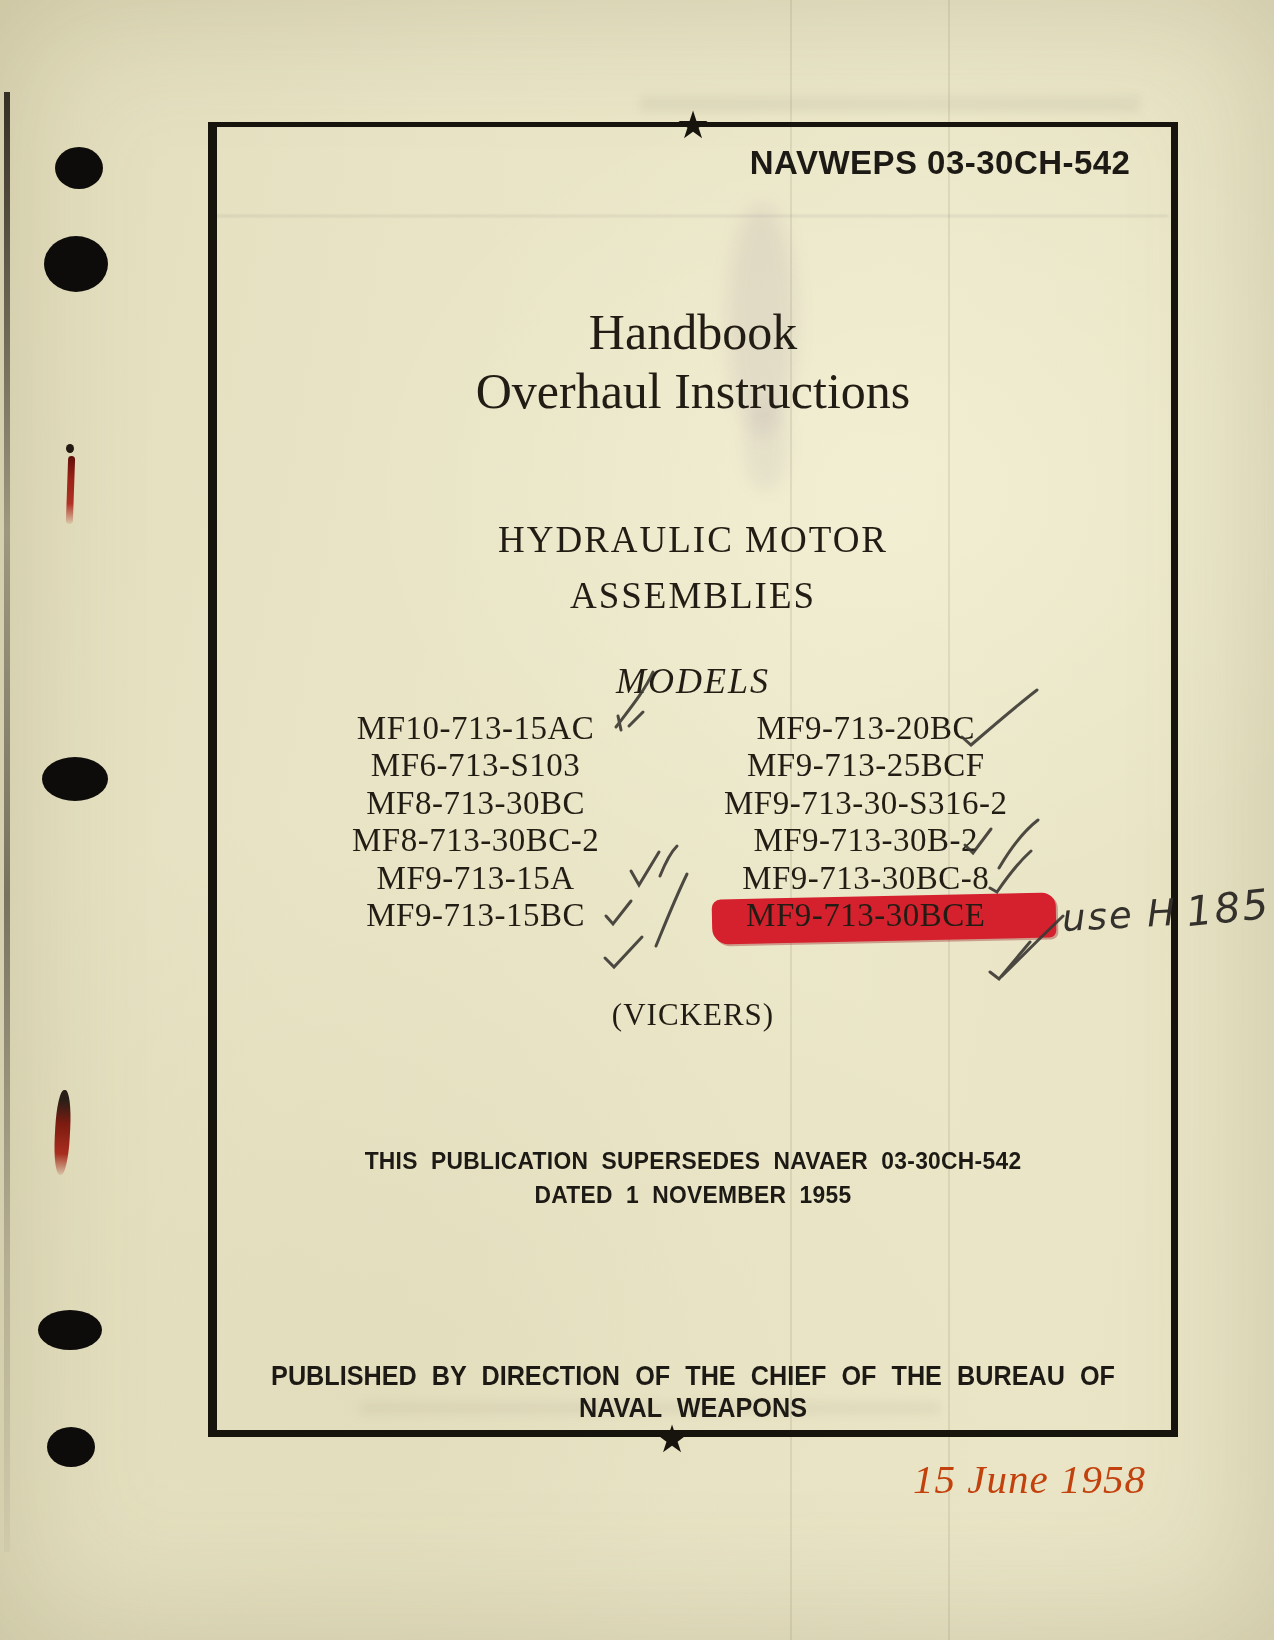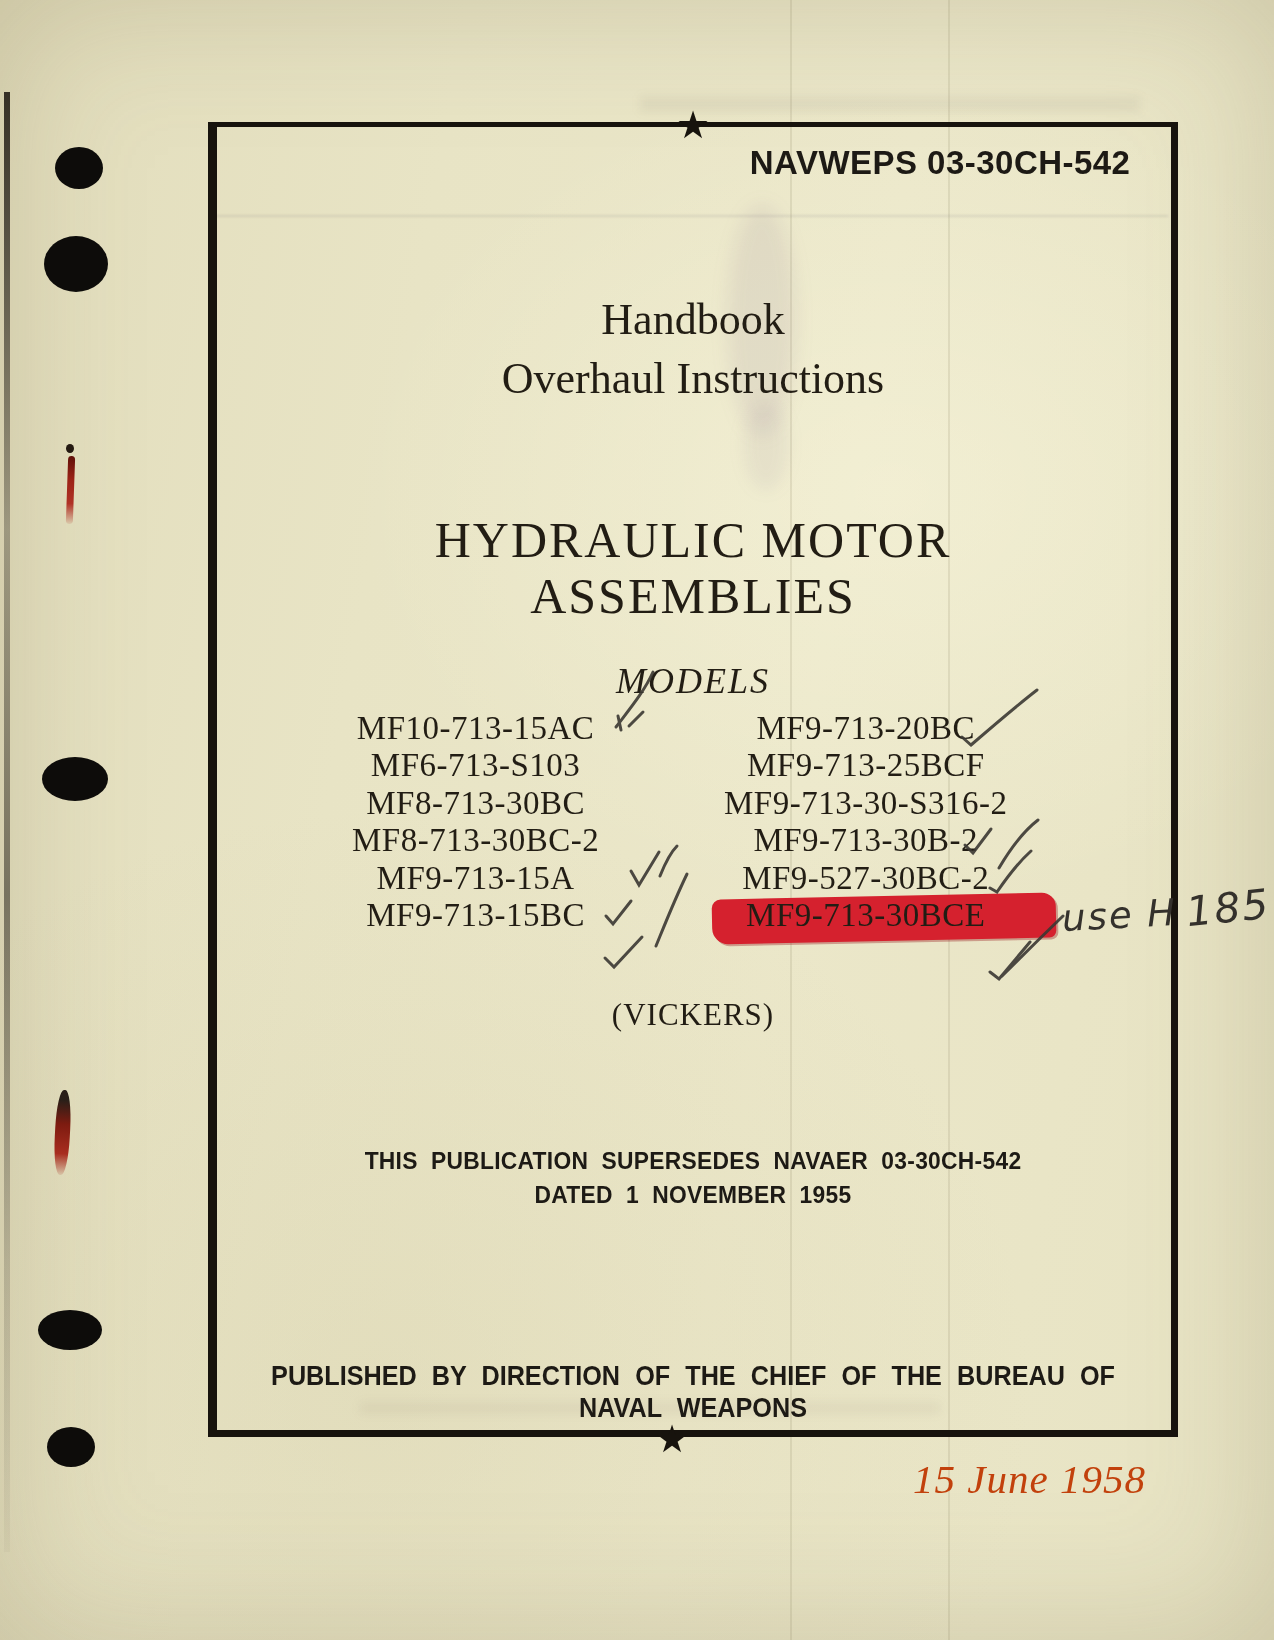--- a/index.html
+++ b/index.html
@@ -40,22 +40,22 @@
   .border-box{position:absolute;left:208px;top:122px;width:970px;height:1315px;box-sizing:border-box;
     border-style:solid;border-color:#17130d;border-width:5px 7px 7px 9px;}
   .star{position:absolute;width:44px;text-align:center;font-size:38px;line-height:38px;color:#17130d;
     font-family:"DejaVu Sans", sans-serif;}
   .star.top{left:671px;top:106px;}
   .star.bottom{left:650px;top:1420px;}
   
   .navweps{position:absolute;top:143px;right:144px;font-family:"Liberation Sans", sans-serif;
     font-weight:bold;font-size:34px;color:#1d1a15;letter-spacing:0.5px;transform:scaleX(0.97);transform-origin:right;}
   .centerblock{position:absolute;left:208px;width:970px;text-align:center;color:#221d14;}
-  .subtitle{top:290px;font-size:44px;line-height:59px;}
-  .maintitle{top:512px;font-size:50px;line-height:56px;letter-spacing:2px;}
+  .subtitle{top:303px;font-size:50px;line-height:59px;}
+  .maintitle{top:512px;font-size:37px;line-height:56px;letter-spacing:2px;}
   .models-heading{top:660px;font-size:36px;font-style:italic;letter-spacing:2px;}
   .vickers{top:997px;font-size:31px;letter-spacing:1px;}
   .supersedes{top:1144px;font-family:"Liberation Sans", sans-serif;font-weight:bold;font-size:24px;
     line-height:34px;color:#1d1a15;letter-spacing:0.3px;word-spacing:7px;transform:scaleX(0.95);}
   .published{top:1360px;font-family:"Liberation Sans", sans-serif;font-weight:bold;font-size:28px;
     color:#1d1a15;word-spacing:9px;transform:scaleX(0.90);}
   .date{position:absolute;top:1455px;right:128px;font-size:41px;font-style:italic;color:#c2410c;letter-spacing:1px;}
   
   .col{position:absolute;top:710px;font-size:33px;line-height:37.4px;letter-spacing:0.5px;color:#221d14;z-index:2;}
   .col.left{left:352px;}
@@ -119,21 +119,21 @@
   <div>MF8-713-30BC-2</div>
   <div>MF9-713-15A</div>
   <div>MF9-713-15BC</div>
 </div>
 
 <div class="col right">
   <div>MF9-713-20BC</div>
   <div>MF9-713-25BCF</div>
   <div>MF9-713-30-S316-2</div>
   <div>MF9-713-30B-2</div>
-  <div>MF9-527-30BC-2</div>
+  <div>MF9-713-30BC-8</div>
   <div>MF9-713-30BCE</div>
 </div>
 
 <div class="hand inside">use H</div>
 <div class="hand outside">185</div>
 
 <div class="centerblock vickers">(VICKERS)</div>
 
 <div class="centerblock supersedes">
   <div>THIS PUBLICATION SUPERSEDES NAVAER 03-30CH-542</div>

